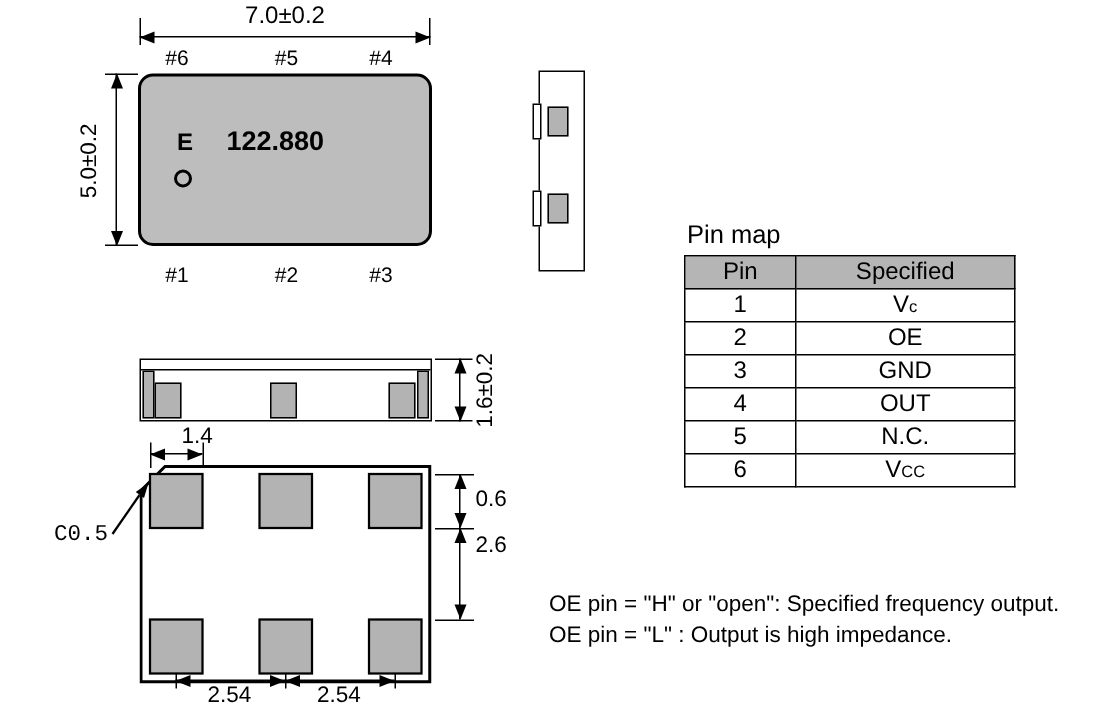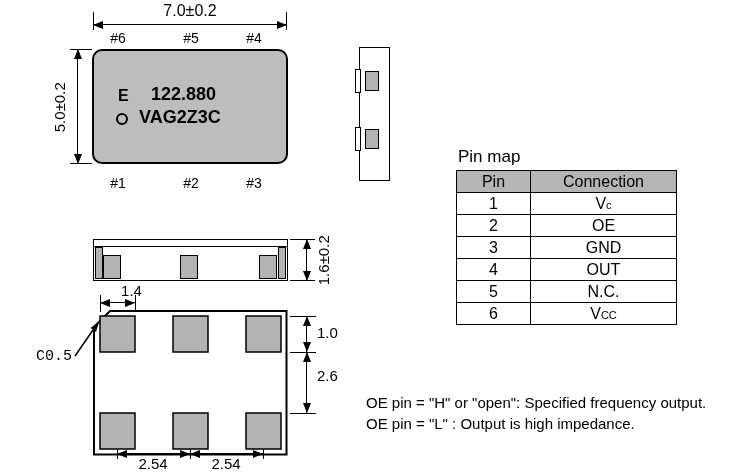--- a/index.html
+++ b/index.html
@@ -63,21 +63,20 @@
     <div class="dimh" style="left:65px;top:24px;width:194px;"></div>
 
     <div class="txt c" style="left:75px;top:31px;width:30px;font-size:14px;">#6</div>
     <div class="txt c" style="left:148px;top:31px;width:30px;font-size:14px;">#5</div>
     <div class="txt c" style="left:211px;top:31px;width:30px;font-size:14px;">#4</div>
 
     <div class="pkg-body">
       <div class="txt b" style="left:24px;top:36px;font-size:16px;">E</div>
       <div class="txt b" style="left:57px;top:34px;font-size:18px;">122.880</div>
       <div class="mark-circle"></div>
-      <div class="txt b" style="left:45px;top:57px;font-size:18px;">VAG2Z3C</div>
     </div>
 
     <div class="tickh" style="left:42px;top:49px;width:22px;"></div>
     <div class="tickh" style="left:42px;top:163px;width:22px;"></div>
     <div class="dimv" style="left:49px;top:49px;height:115px;"></div>
     <div class="txt c vtext" style="left:2px;top:99px;width:60px;">5.0±0.2</div>
 
     <div class="txt c" style="left:75px;top:176px;width:30px;font-size:14px;">#1</div>
     <div class="txt c" style="left:148px;top:176px;width:30px;font-size:14px;">#2</div>
     <div class="txt c" style="left:211px;top:176px;width:30px;font-size:14px;">#3</div>
@@ -124,46 +123,46 @@
 
     <div class="txt" style="left:8px;top:349px;font-family:Liberation Mono, monospace;">C0.5</div>
     <svg class="abs" style="left:44px;top:318px;" width="34" height="42" viewBox="0 0 34 42">
       <line x1="3" y1="38" x2="21" y2="12" stroke="#000" stroke-width="1.5"></line>
       <polygon points="27,4 24,14 18.5,10" fill="#000"></polygon>
     </svg>
 
     <div class="tickh" style="left:262px;top:316px;width:26px;"></div>
     <div class="tickh" style="left:262px;top:352px;width:26px;"></div>
     <div class="dimv" style="left:278px;top:316px;height:36px;"></div>
-    <div class="txt" style="left:289px;top:325px;">1.0</div>
+    <div class="txt" style="left:289px;top:325px;">0.6</div>
 
     <div class="tickh" style="left:262px;top:413px;width:26px;"></div>
     <div class="dimv" style="left:278px;top:352px;height:61px;"></div>
-    <div class="txt" style="left:289px;top:368px;">2.6</div>
+    <div class="txt" style="left:289px;top:356px;">2.6</div>
 
     <div class="tickv" style="left:89px;top:449px;height:10px;"></div>
     <div class="tickv" style="left:162px;top:449px;height:10px;"></div>
     <div class="tickv" style="left:235px;top:449px;height:10px;"></div>
     <div class="dimh" style="left:89px;top:453px;width:73px;"></div>
     <div class="dimh" style="left:162px;top:453px;width:73px;"></div>
     <div class="txt c" style="left:105px;top:456px;width:40px;">2.54</div>
     <div class="txt c" style="left:178px;top:456px;width:40px;">2.54</div>
   </div>
 
   <div>
     <div class="pinmap-title">Pin map</div>
     <table class="pinmap">
       <colgroup>
           <col style="width:74px;">
           <col style="width:146px;">
         </colgroup>
       <thead>
         <tr>
           <th>Pin</th>
-          <th>Connection</th>
+          <th>Specified</th>
         </tr>
       </thead>
       <tbody>
         <tr>
           <td>1</td>
           <td><span>V</span><span class="subtxt">c</span></td>
         </tr>
         <tr>
           <td>2</td>
           <td><span>OE</span><span class="subtxt"></span></td>

